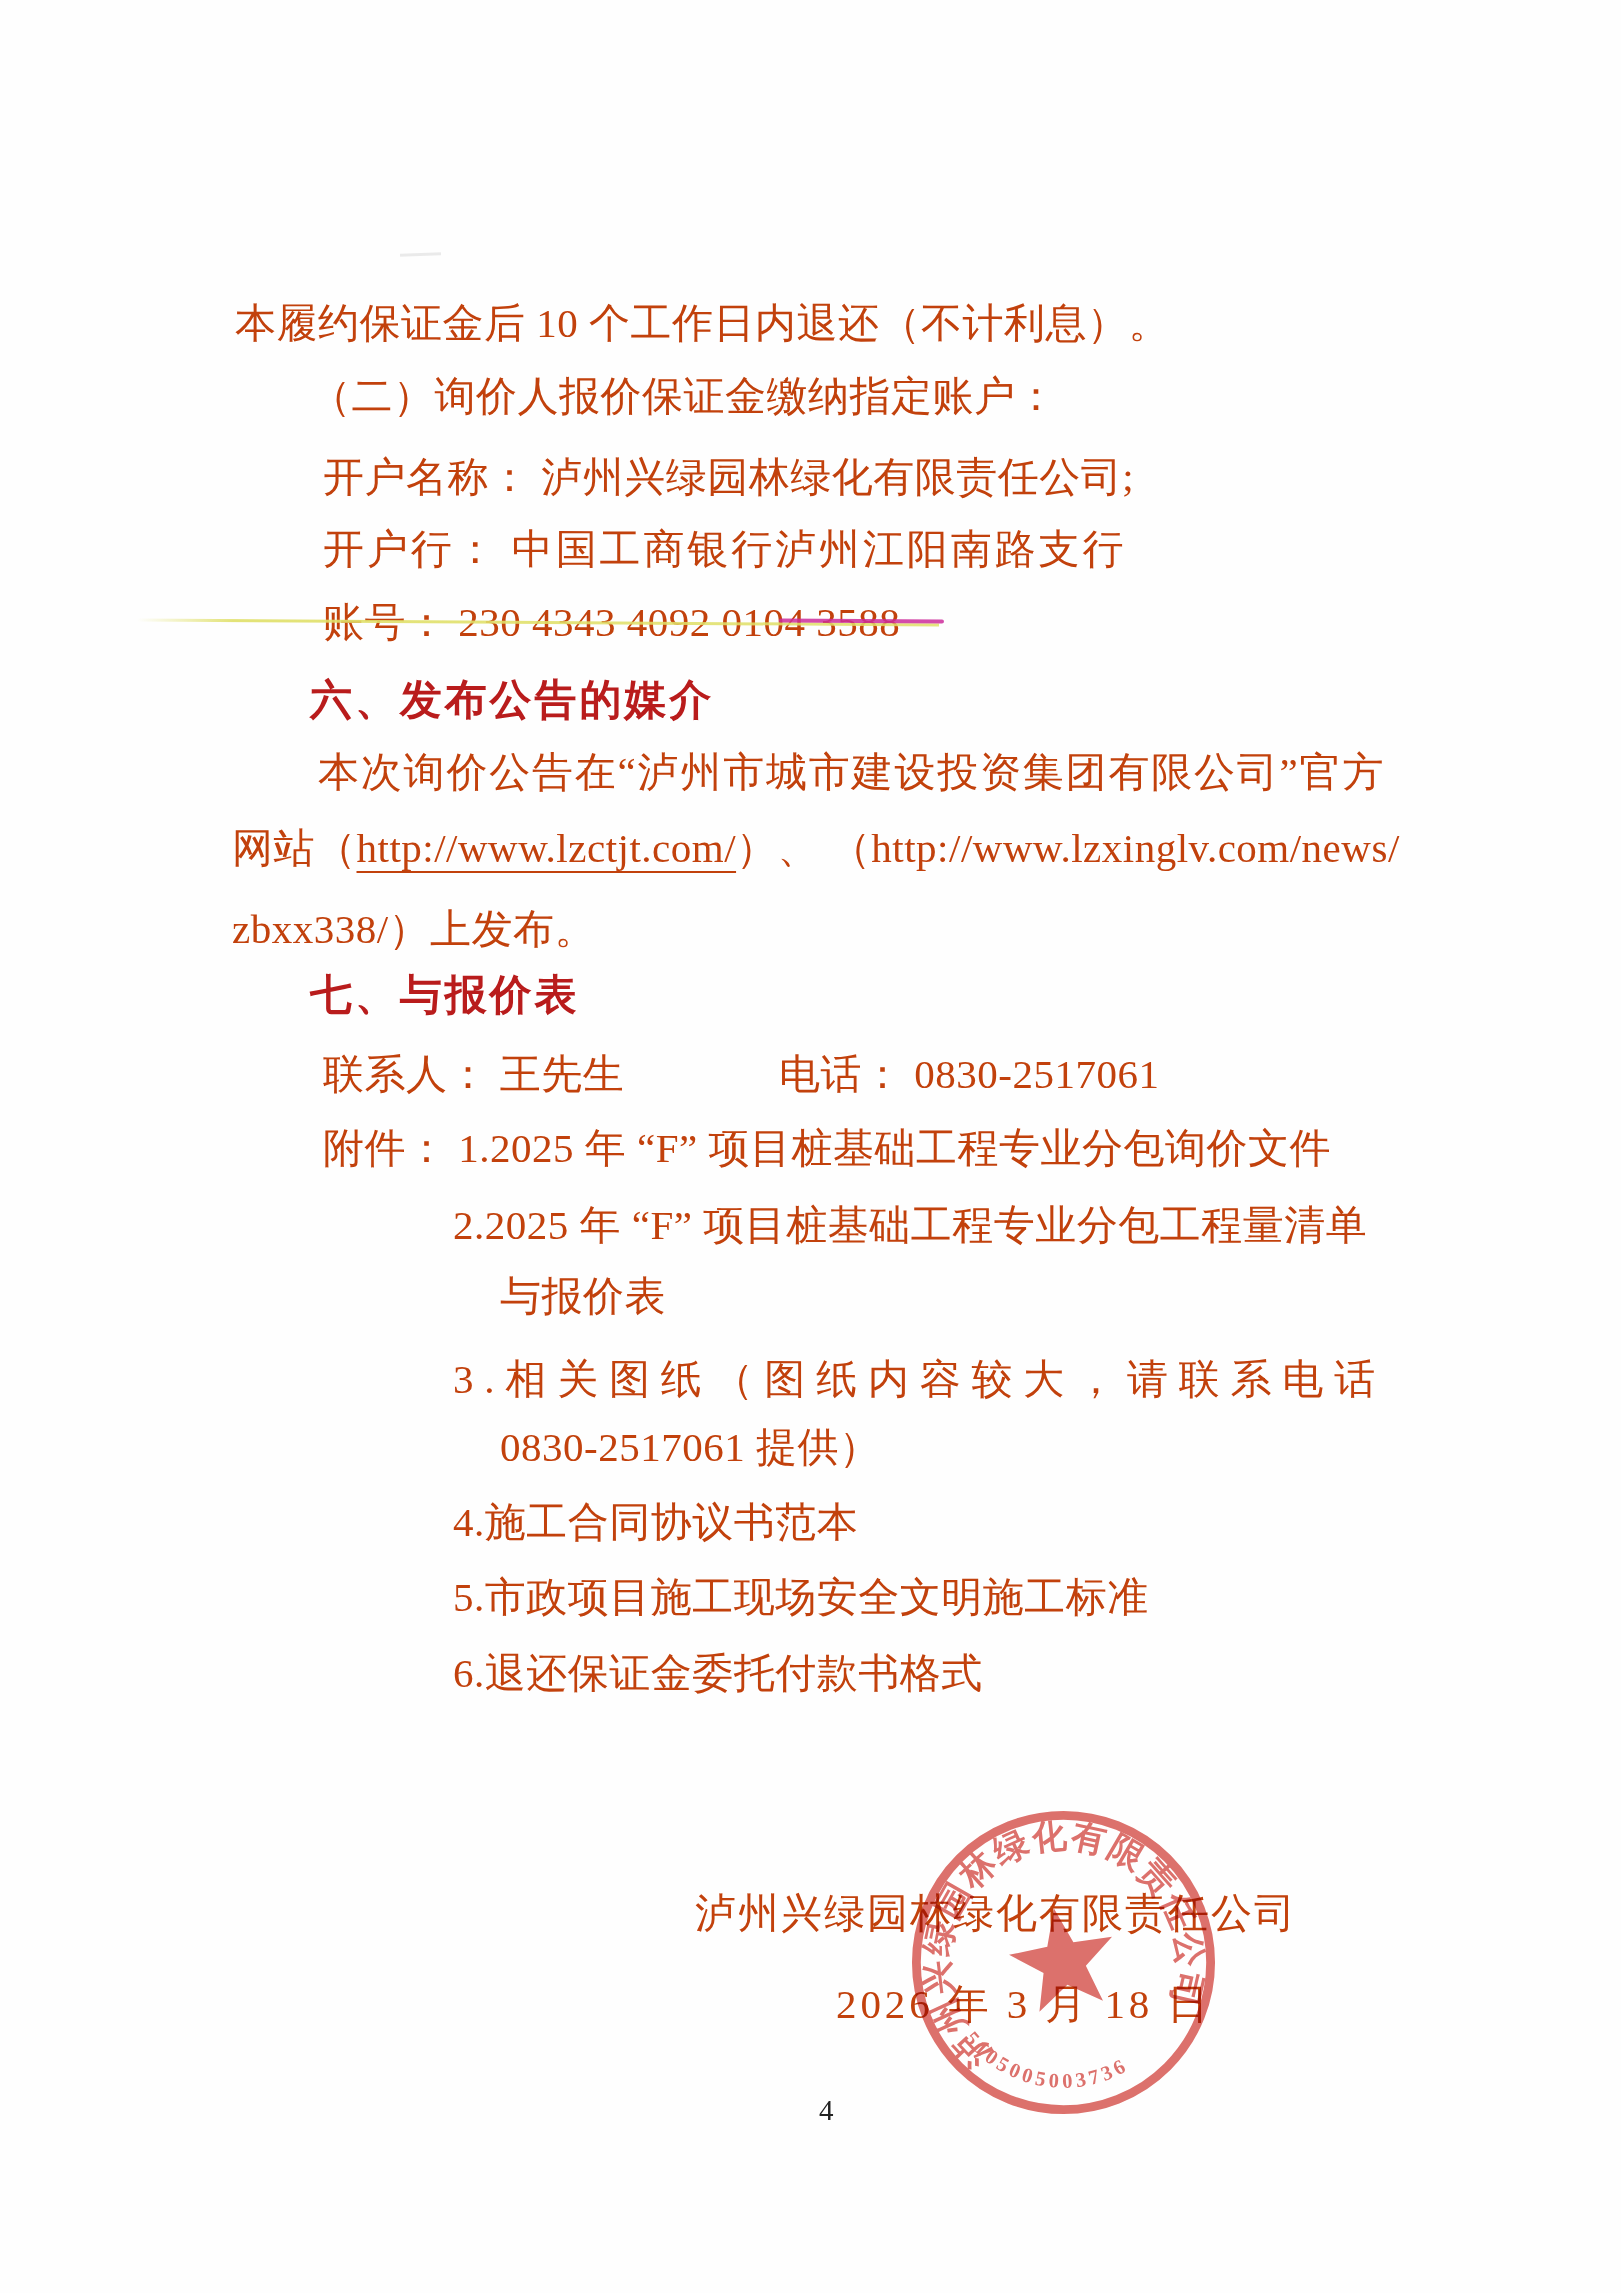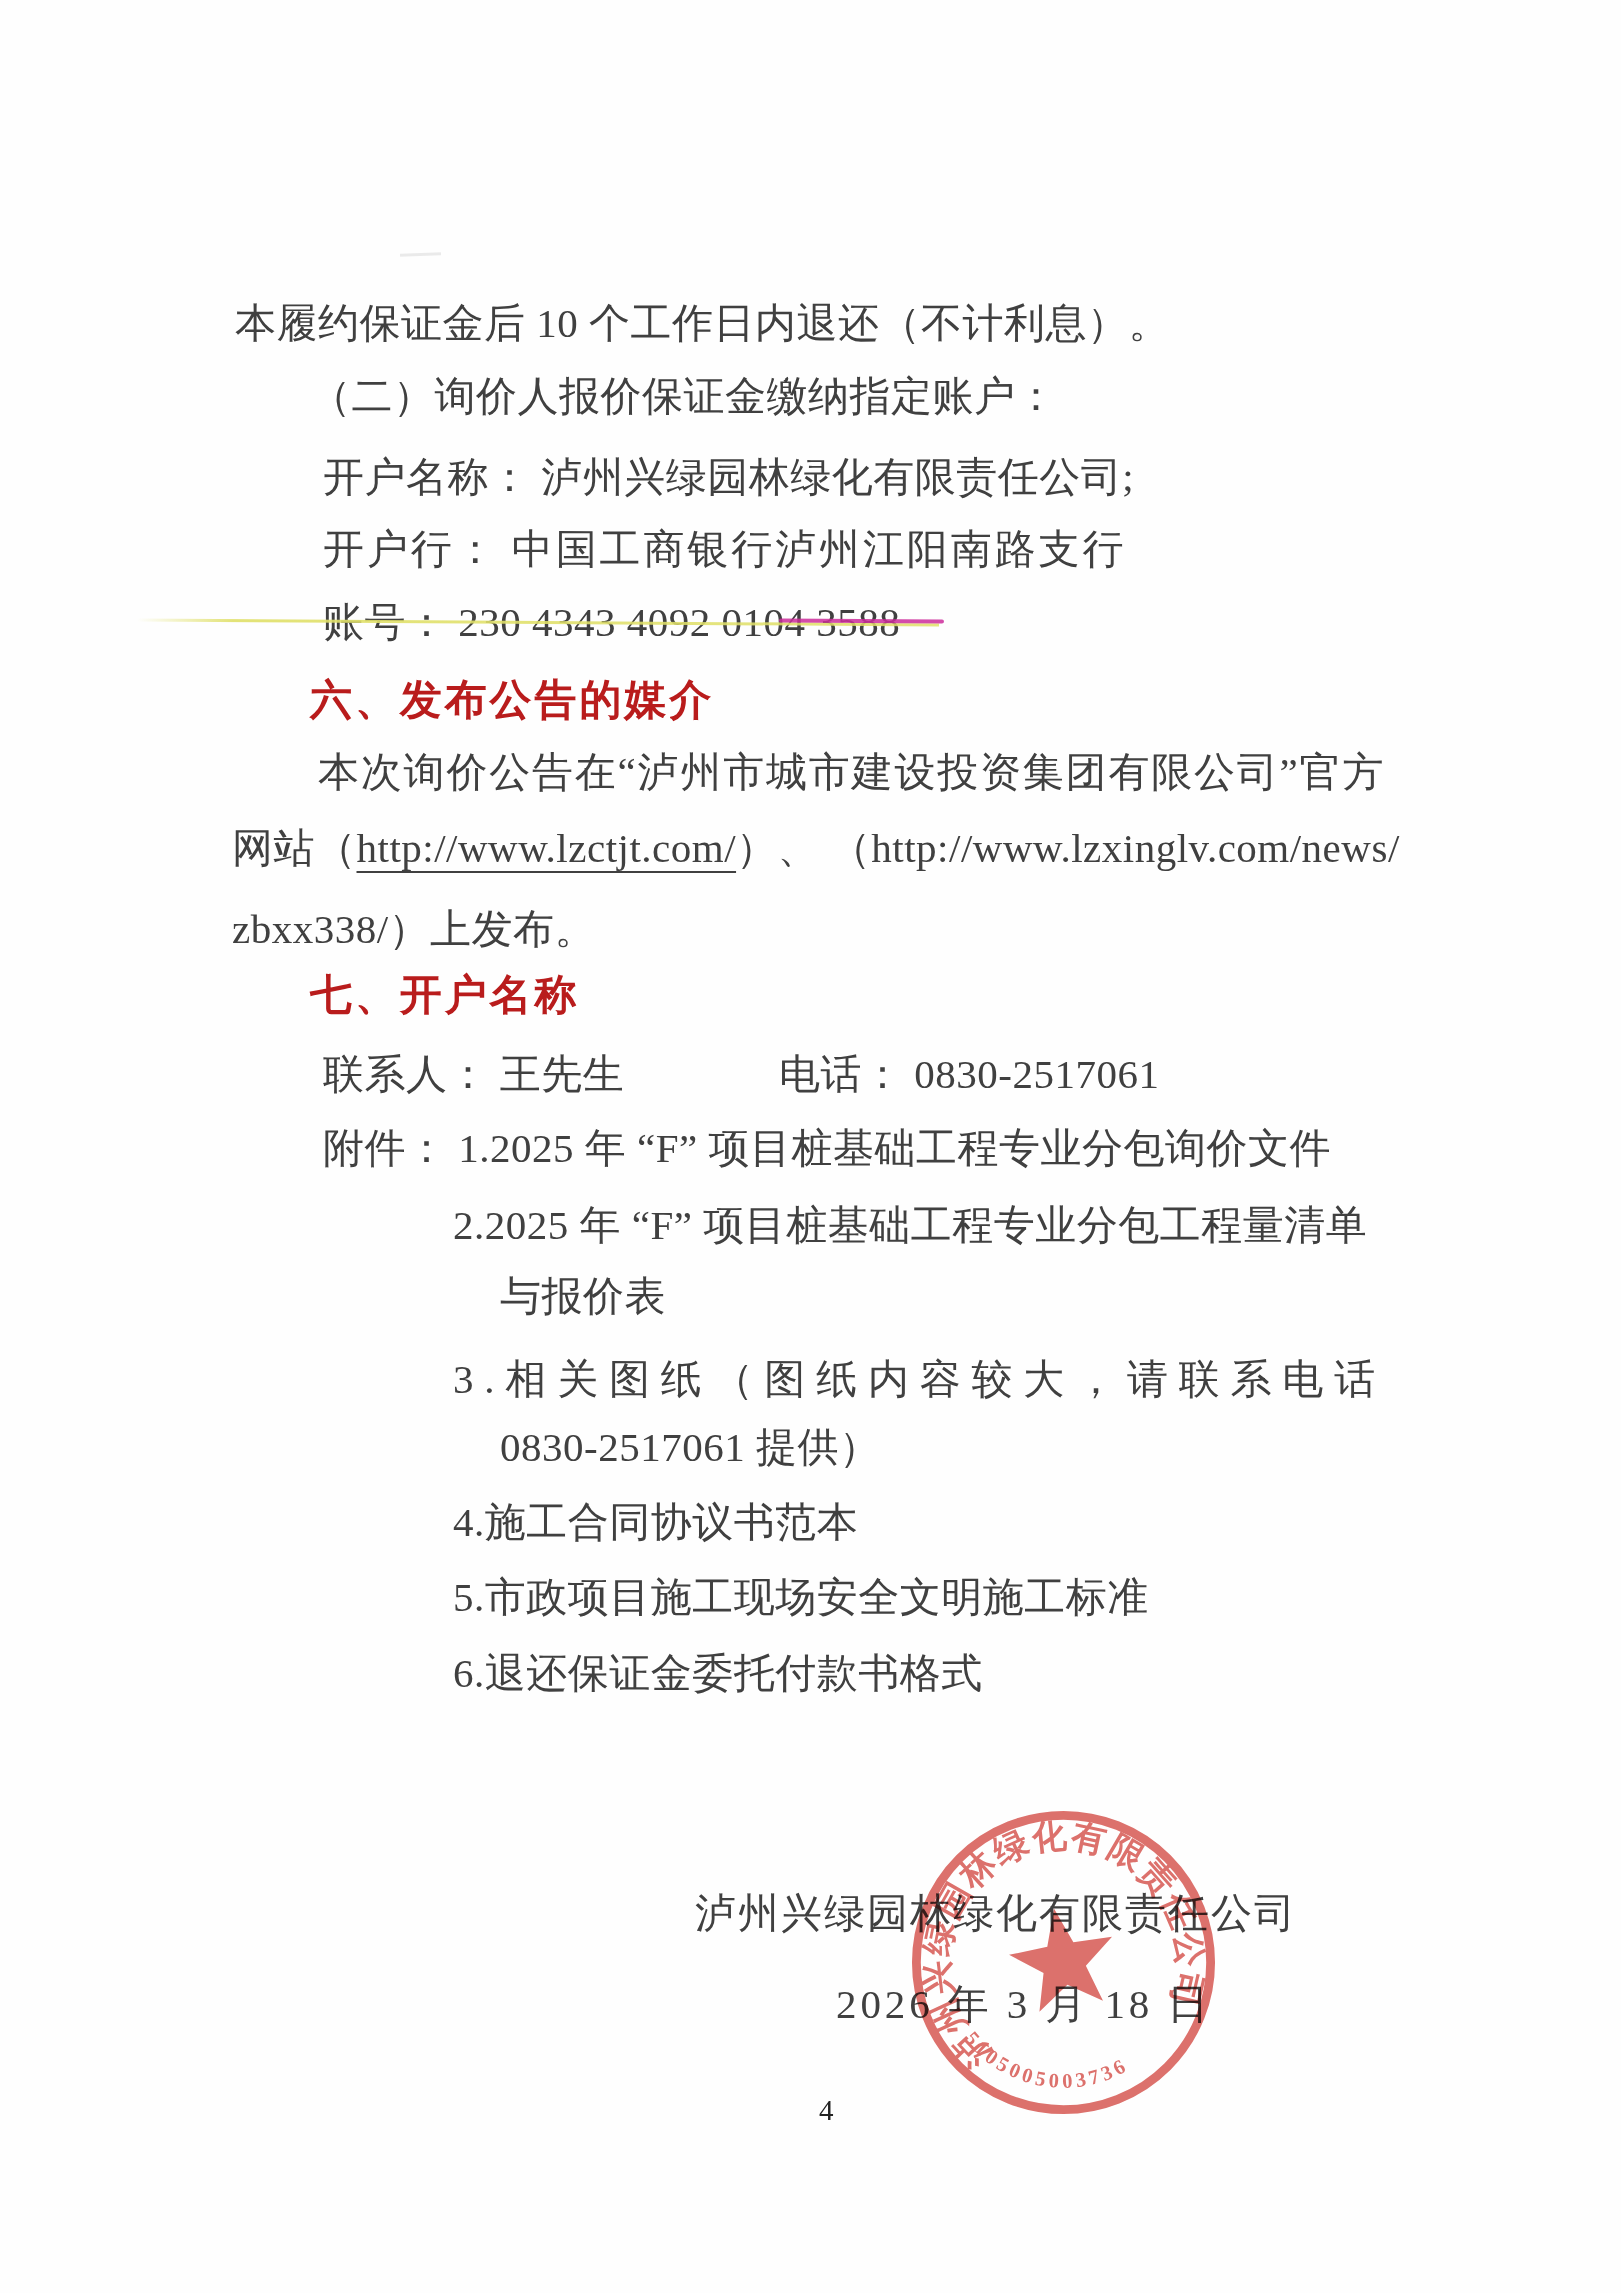--- a/index.html
+++ b/index.html
@@ -9,21 +9,21 @@
     position:relative;
     overflow:hidden;
     font-family:"Liberation Serif", serif;
   }
   .page{position:absolute;inset:0;background:#fefefe;}
   .line{
     position:absolute;
     font-family:"Liberation Serif", serif;
     font-size:41px;
     line-height:51px;
-    color:#404040;
+    color:#c2410c;
     white-space:nowrap;
     letter-spacing:0.5px;
   }
   .heading{
     font-family:"Liberation Sans", sans-serif;
     font-weight:bold;
     font-size:42px;
     letter-spacing:2.9px;
     color:#b91c1c;
   }
@@ -98,21 +98,21 @@
   <div class="line heading" style="top:674px;left:310px">六、发布公告的媒介</div>
 
   <div class="line ls15" style="top:747px;left:318px">本次询价公告在“泸州市城市建设投资集团有限公司”官方</div>
 
   <div class="line" style="top:823px;left:232px">
     <span>网站（</span><span class="u">http://www.lzctjt.com/</span><span>）、 （</span><span>http://www.lzxinglv.com/news/</span>
   </div>
 
   <div class="line" style="top:904px;left:232px">zbxx338/）上发布。</div>
 
-  <div class="line heading" style="top:969px;left:310px">七、开户名称</div>
+  <div class="line heading" style="top:969px;left:310px">七、与报价表</div>
 
   <div class="line" style="top:1049px;left:0;width:1621px">
     <span style="position:absolute;left:323px">联系人： 王先生</span>
     <span style="position:absolute;left:779px">电话： 0830-2517061</span>
   </div>
 
   <div class="line" style="top:1123px;left:323px">附件： 1.2025 年 “F” 项目桩基础工程专业分包询价文件</div>
 
   <div class="line" style="top:1200px;left:453px">2.2025 年 “F” 项目桩基础工程专业分包工程量清单</div>
 

